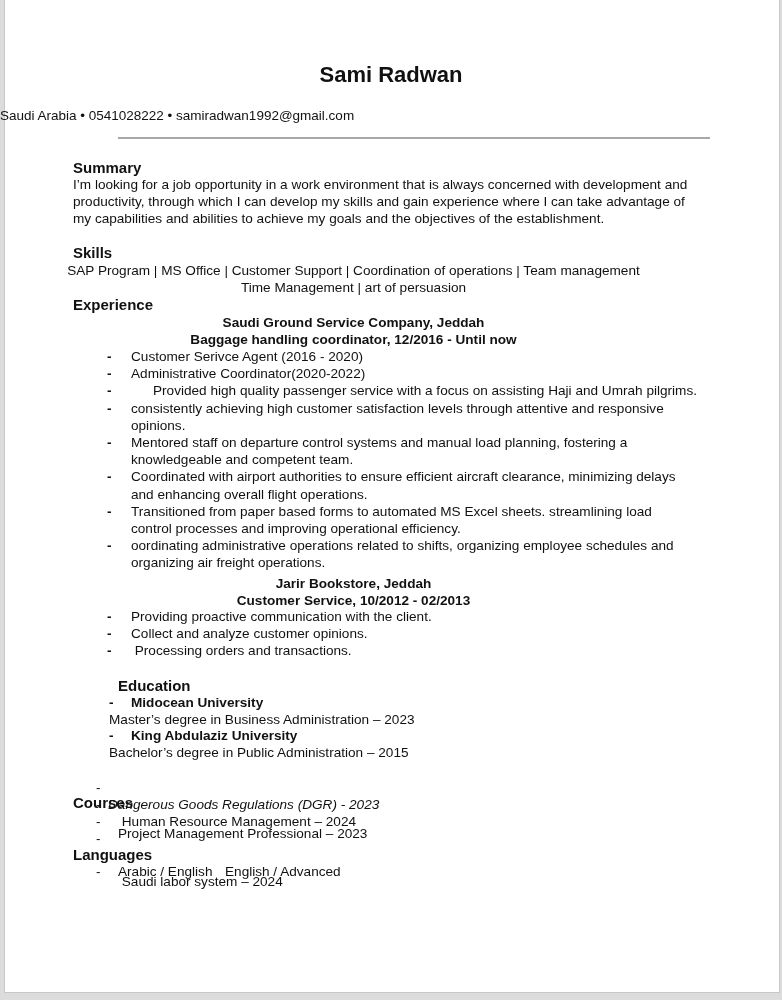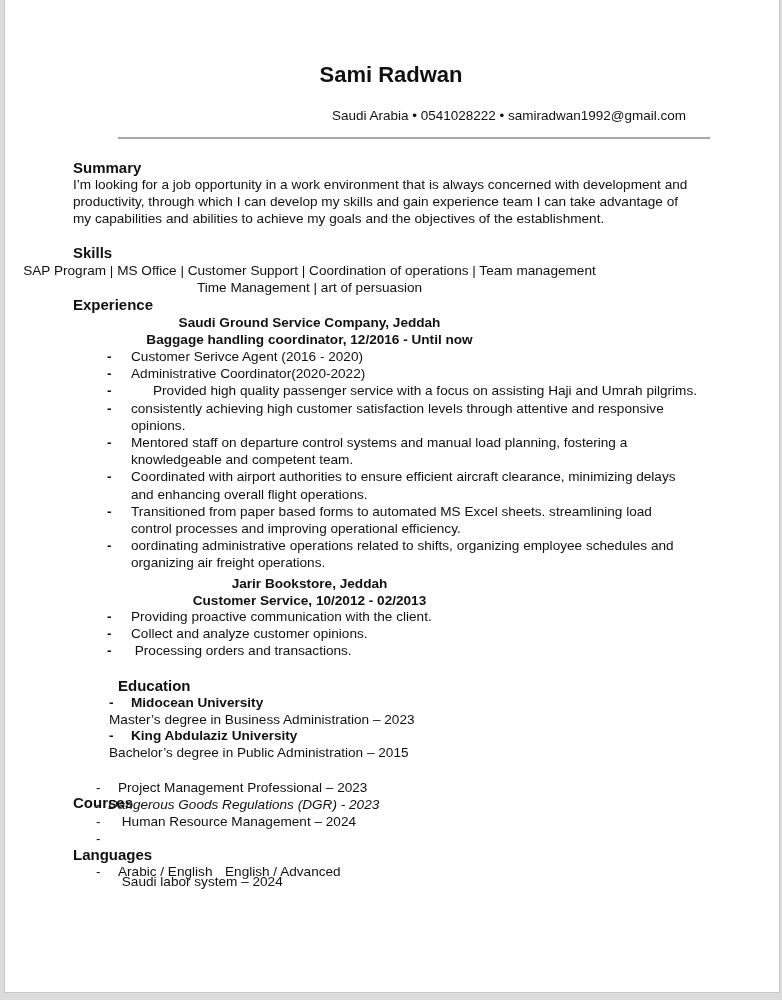--- a/index.html
+++ b/index.html
@@ -20,47 +20,47 @@
     border-right: 1px solid #c8c8c8;
     border-bottom: 1px solid #c8c8c8;
   }
   .abs { position: absolute; white-space: nowrap; }
   .name {
     left: 0; width: 782px; top: 62px;
     text-align: center; font-weight: bold; font-size: 22px;
   }
   .contact {
     left: 0; width: 646px; top: 108px;
-    text-align: right; font-size: 13.5px; padding-left: 40px;
+    text-align: left; font-size: 13.5px;
   }
   .rule {
     position: absolute; left: 118px; top: 137px;
     width: 592px; height: 2px; background: #a8a8a8;
   }
   .h {
     font-weight: bold; font-size: 15px;
   }
   .t { font-size: 13.6px; }
   .b { font-weight: bold; }
-  .center { left: 0; width: 619px; text-align: center; }
+  .center { left: 0; width: 619px; text-align: center; padding-left: 44px; }
   .dash { position: absolute; font-size: 13.6px; font-weight: bold; }
   .dash-light { position: absolute; font-size: 13.6px; }
 </style>
 </head>
 <body>
 
 <div class="page"></div>
 
 <div class="abs name">Sami Radwan</div>
 <div class="abs contact">Saudi Arabia • 0541028222 • samiradwan1992@gmail.com</div>
 <div class="rule"></div>
 
 <div class="abs h" style="left:73px; top:159px;">Summary</div>
 <div class="abs t" style="left:73px; top:177px;">I’m looking for a job opportunity in a work environment that is always concerned with development and</div>
-<div class="abs t" style="left:73px; top:194px;">productivity, through which I can develop my skills and gain experience team I can take advantage of</div>
+<div class="abs t" style="left:73px; top:194px;">productivity, through which I can develop my skills and gain experience where I can take advantage of</div>
 <div class="abs t" style="left:73px; top:211px;">my capabilities and abilities to achieve my goals and the objectives of the establishment.</div>
 
 <div class="abs h" style="left:73px; top:244px;">Skills</div>
 <div class="abs t center" style="top:263px;">SAP Program | MS Office | Customer Support  | Coordination of operations | Team management</div>
 <div class="abs t center" style="top:280px;">Time Management |  art of persuasion</div>
 
 <div class="abs h" style="left:73px; top:296px;">Experience</div>
 <div class="abs t b center" style="top:315px;">Saudi Ground Service Company, Jeddah</div>
 <div class="abs t b center" style="top:332px;">Baggage handling coordinator, 12/2016 - Until now</div>
 
@@ -104,21 +104,21 @@
 <div class="dash" style="left:109px; top:695px;">-</div>
 <div class="abs t b" style="left:131px; top:695px;">Midocean University</div>
 <div class="abs t" style="left:109px; top:712px;">Master’s degree in Business Administration – 2023</div>
 <div class="dash" style="left:109px; top:728px;">-</div>
 <div class="abs t b" style="left:131px; top:728px;">King Abdulaziz University</div>
 <div class="abs t" style="left:109px; top:745px;">Bachelor’s degree in Public Administration – 2015</div>
 
 <div class="abs h" style="left:73px; top:762px;margin-top:32px;">Courses</div>
 <div id="courses-list">
     <div class="dash-light" style="left: 96px; top: 780px;">-</div>
-    <div class="abs t" style="left: 118px; top: 780px; white-space: pre;">Project Management Professional – 2023</div>
+    <div class="abs t" style="left: 118px; top: 826px; white-space: pre;">Project Management Professional – 2023</div>
     <div class="dash-light" style="left: 96px; top: 797px;">-</div>
     <div class="abs t" style="left: 108px; top: 797px; white-space: pre; font-style: italic;">Dangerous Goods Regulations (DGR) - 2023</div>
     <div class="dash-light" style="left: 96px; top: 814px;">-</div>
     <div class="abs t" style="left: 118px; top: 814px; white-space: pre;"> Human Resource Management – 2024</div>
     <div class="dash-light" style="left: 96px; top: 831px;">-</div>
     <div class="abs t" style="left: 118px; top: 831px; white-space: pre; margin-top: 43px;"> Saudi labor system – 2024</div>
   </div>
 
 <div class="abs h" style="left:73px; top:846px;">Languages</div>
 <div class="dash-light" style="left:96px; top:864px;">-</div>

